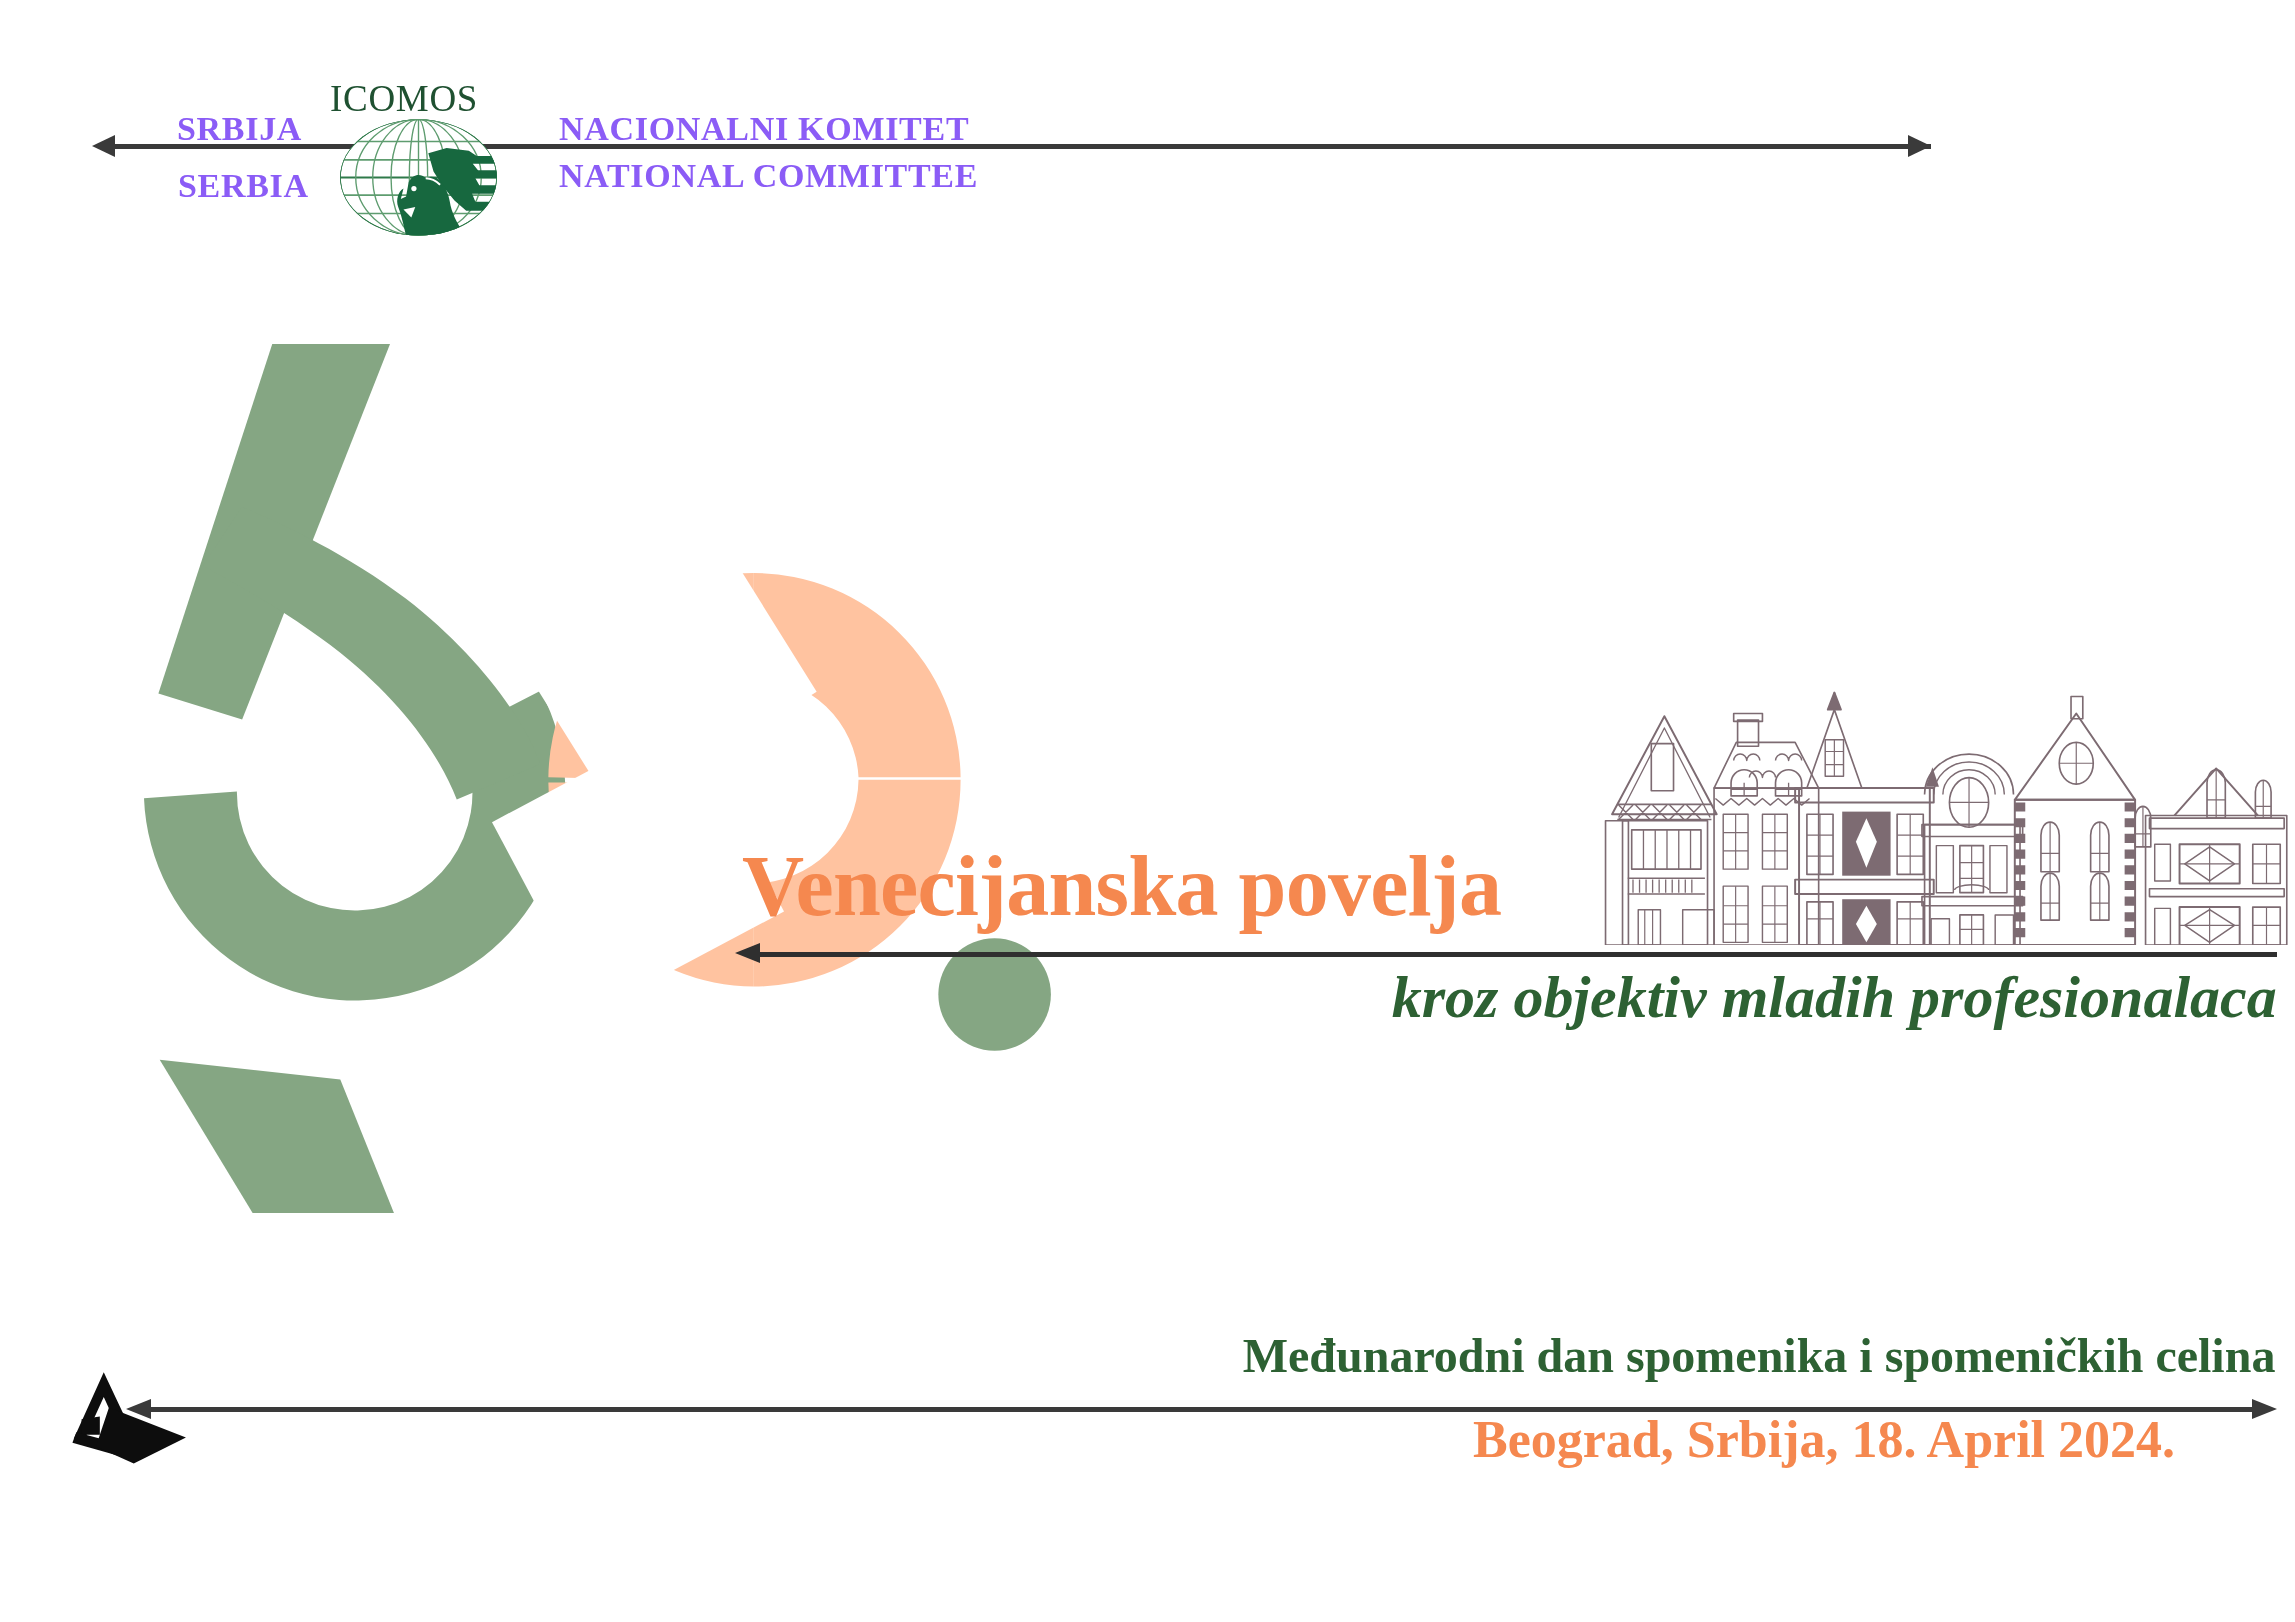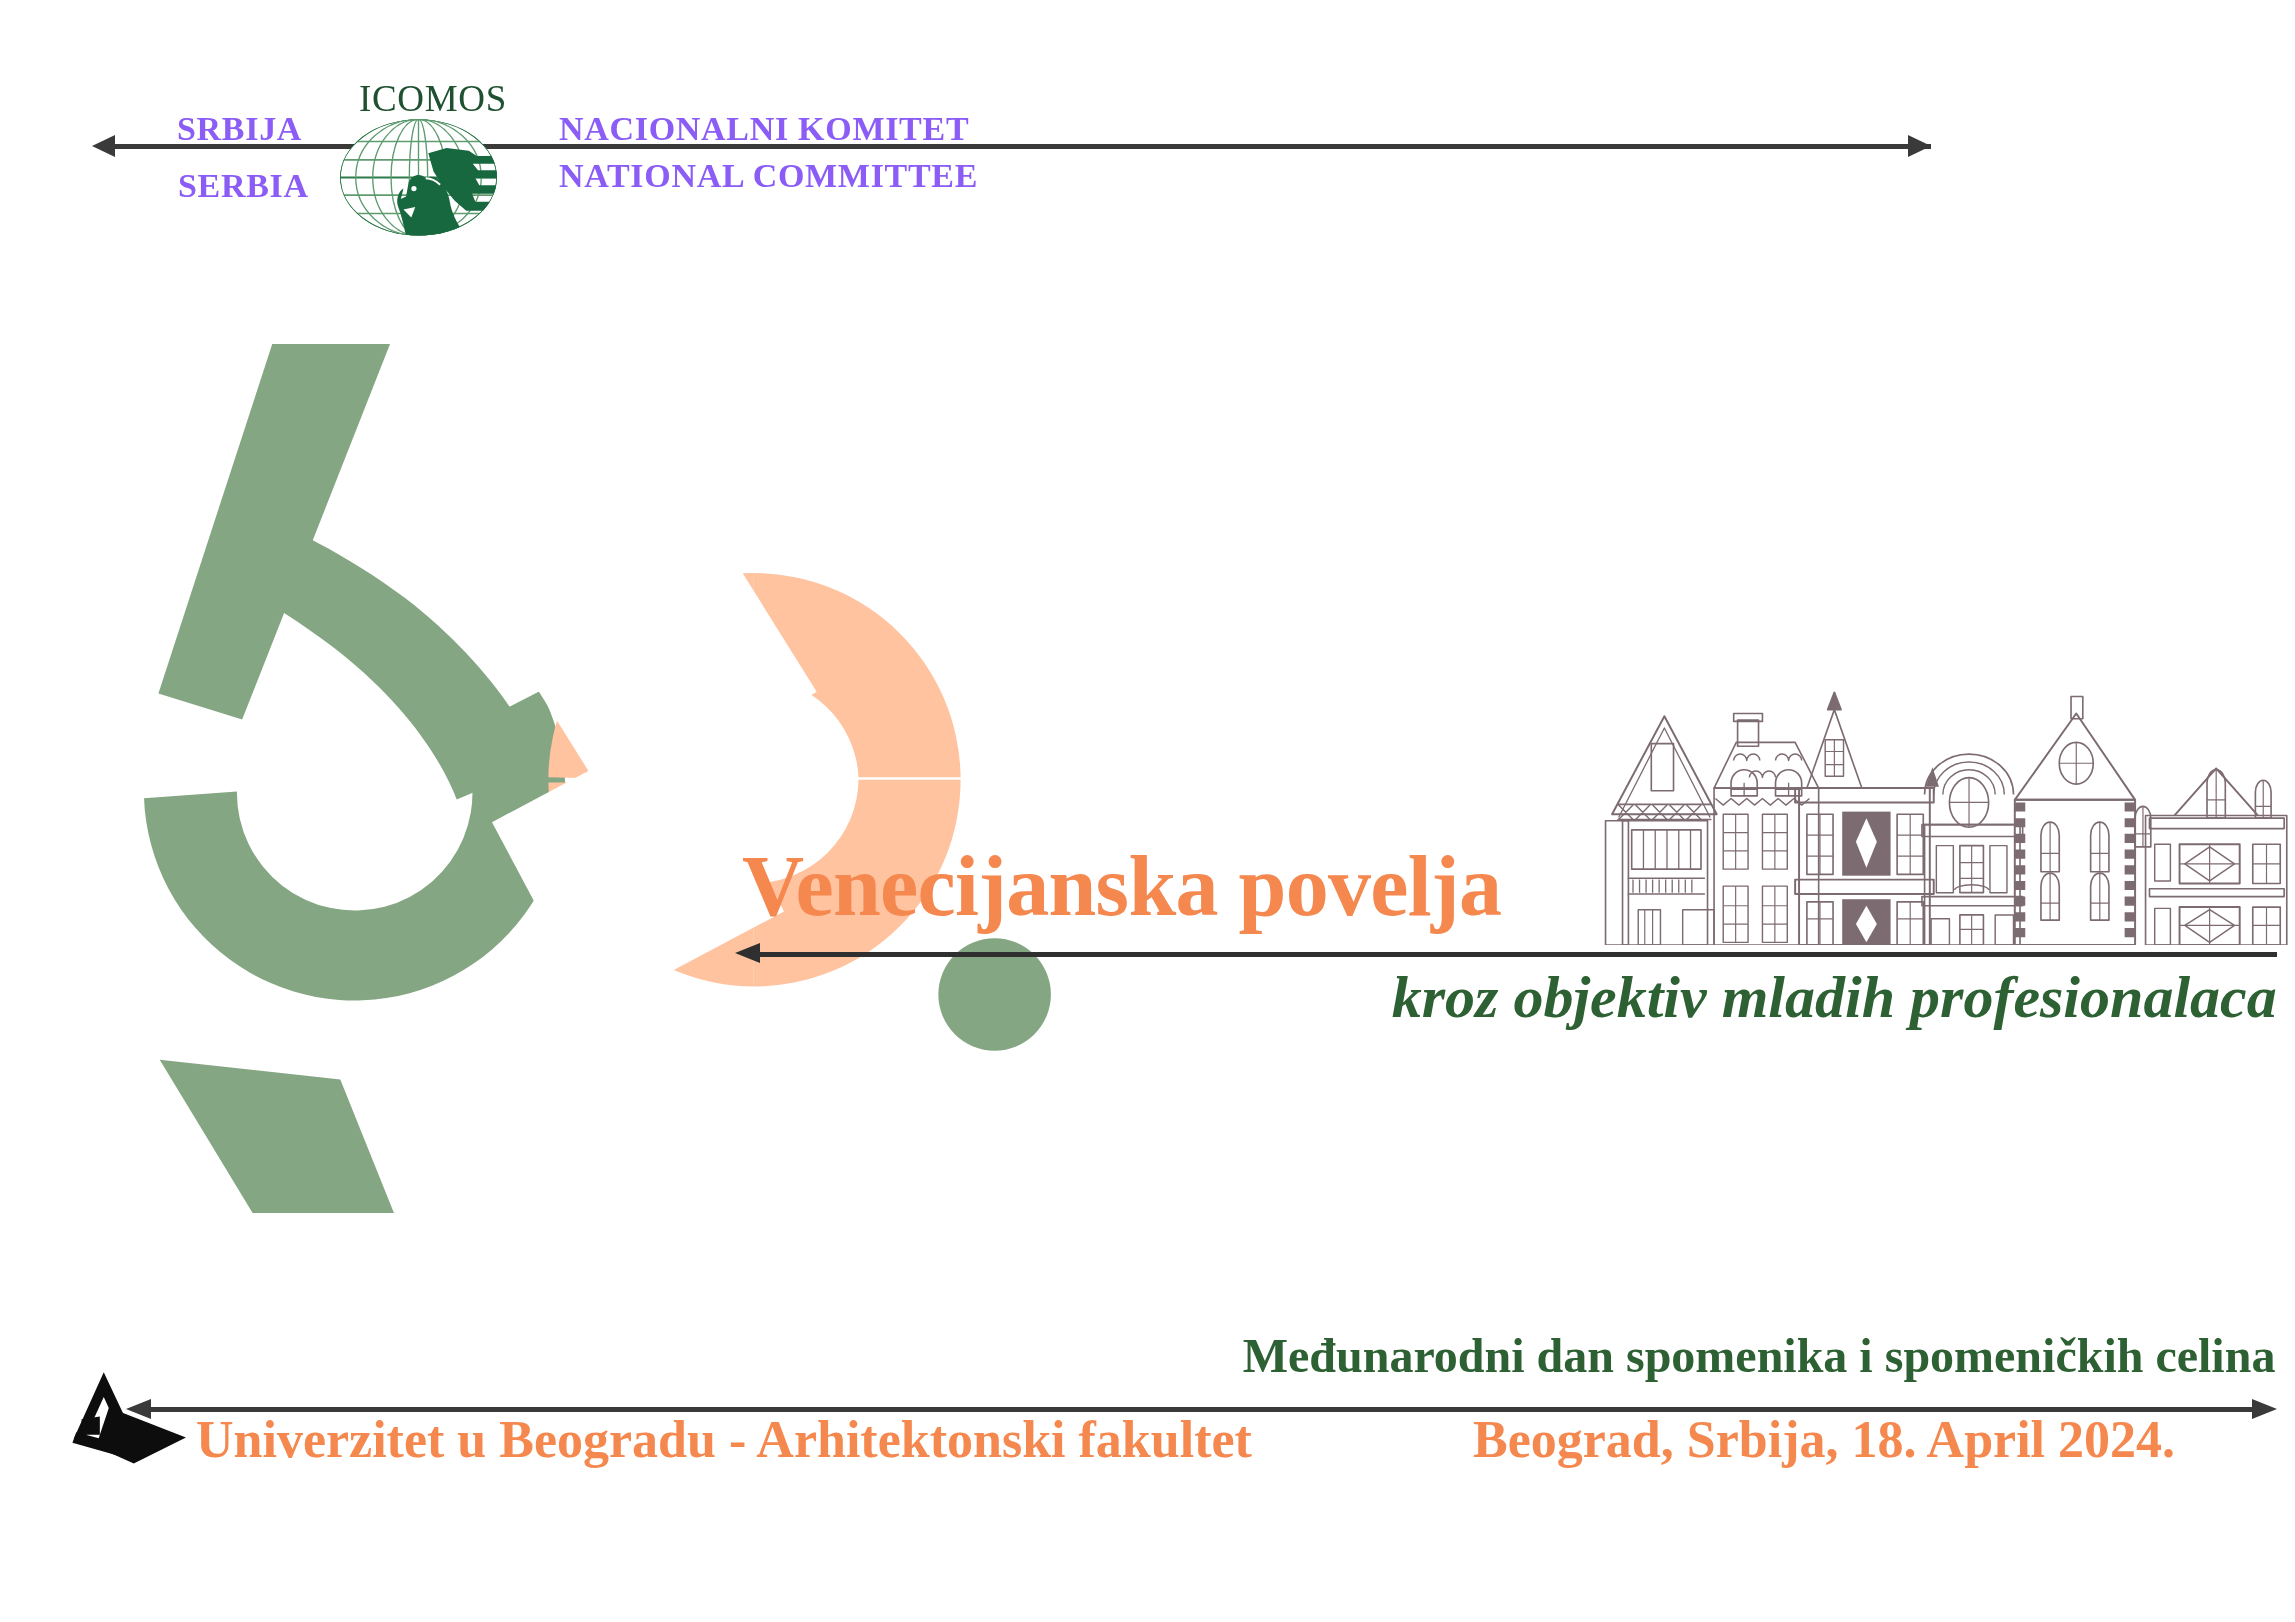--- a/index.html
+++ b/index.html
@@ -72,21 +72,21 @@
     position: absolute;
     left: 330px;
     top: 77px;
     width: 177px;
     height: 157px;
   }
   .icomos-word {
     position: absolute;
     left: 0; top: 0;
     width: 177px;
-    text-align: right;
+    text-align: left;
     font-size: 37px;
     color: #1f5131;
     letter-spacing: 0.7px;
     font-weight: normal;
   }
   .icomos-globe {
     position: absolute;
     left: 7.9px;
     top: 41px;
     width: 161px;
@@ -457,17 +457,16 @@
   <div class="foot-rule"></div>
   <div class="foot-arrow-right"></div>
 
   <svg class="af-logo" viewBox="0 0 210 190">
     <path d="M18 110 L64 8 L112 110 L96 116 L64 46 L34 112 Z" fill="#0d0d0d"></path>
     <path d="M30 104 L30 80 L58 76 L58 104 Z" fill="#0d0d0d"></path>
     <path d="M22 100 L112 124 L100 140 L16 116 Z" fill="#0d0d0d"></path>
     <path d="M72 62 L190 108 L110 148 L52 122 Z" fill="#0d0d0d"></path>
   </svg>
 
-  <div class="footer-orange" id="foot-univ">Univerzitet u Beogradu - Arhitektonski fakultet</div>
   <div class="footer-orange" id="foot-place">Beograd, Srbija, 18.  April 2024.</div>
 
 </div>
 
 
 </body></html>

